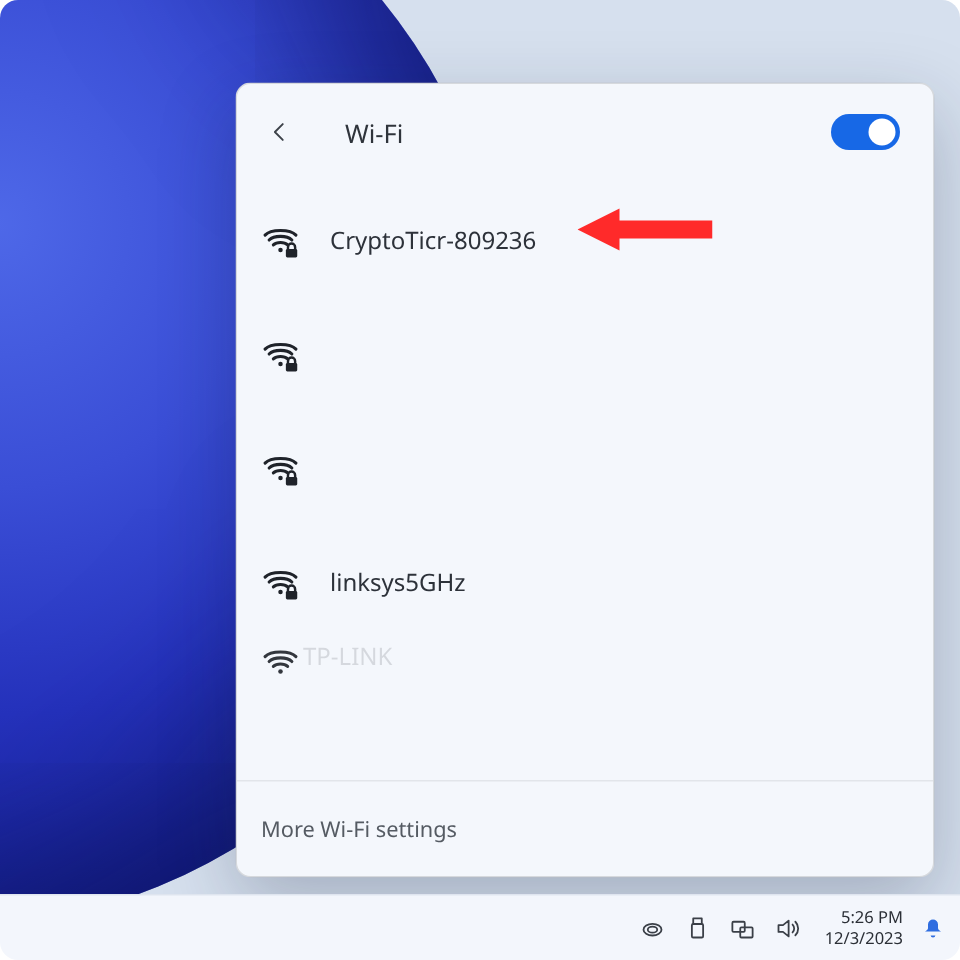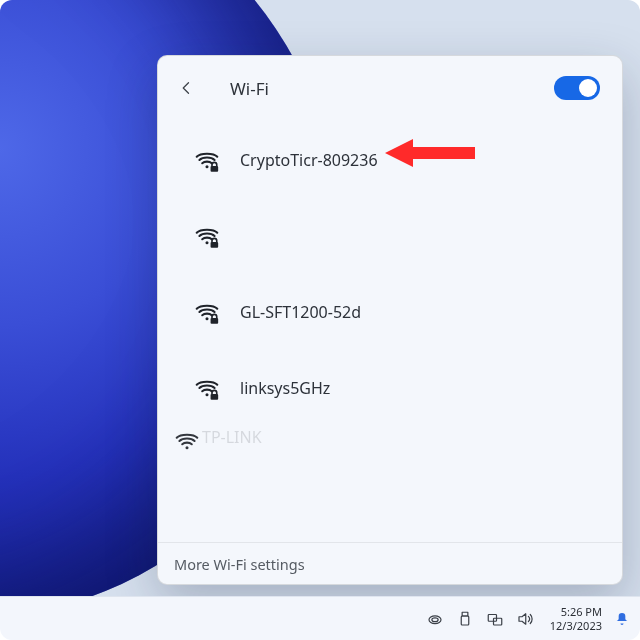--- a/index.html
+++ b/index.html
@@ -76,32 +76,31 @@
 
   .network-list {
     flex:1; overflow:hidden; padding: 2px 0 0 0;
     position: relative;
   }
   .network-row {
     display:flex; align-items:center;
     height: 76px;
     padding: 0 14px 0 14px;
     gap: 18px;
-    margin-left: 20px;
   }
   .net-icon { width: 30px; height: 30px; display:flex; align-items:center; justify-content:center; }
   .net-icon svg { width: 26px; height: 26px; }
   .net-name { font-size: 16px; color:#2d323a; }
   .network-cutoff {
     height: 32px; padding-left:14px; display:flex; align-items:flex-start; 
     overflow:hidden;
   }
 
   .flyout-footer {
-    height: 42px; border-top: 1px solid rgba(0,0,0,0.07);
+    height: 64px; border-top: 1px solid rgba(0,0,0,0.07);
     display:flex; align-items:center; padding: 0 16px;
     font-size: 14.5px; color:#555b63;
   }
 
   
   .arrow-annot {
     position:absolute;
     left: 385px; top: 137px;
     width: 90px; height: 32px;
     pointer-events:none;
@@ -177,21 +176,20 @@
               <path d="M5 12 C8 9 16 9 19 12"></path>
               <path d="M7.6 15 C9.7 13 14.3 13 16.4 15"></path>
               <circle cx="12" cy="18.2" r="1.4" fill="#1f232a" stroke="none"></circle>
             </g>
             <g transform="translate(15.3 14.6)">
               <rect x="0" y="3" width="7" height="5.2" rx="0.9" fill="#1f232a"></rect>
               <path d="M1.3 3 v-1.2 a2.2 2.2 0 0 1 4.4 0 V3" stroke="#1f232a" stroke-width="1.5" fill="none"></path>
             </g>
           </svg>
       </span>
-      <span class="net-name">GL-SFT1200-52d</span>
     </div>
 
 
     <div class="network-row">
       <span class="net-icon">
         <svg viewBox="0 0 24 24">
             <g stroke="#1f232a" stroke-width="1.9" fill="none" stroke-linecap="round">
               <path d="M2.5 9 C6 5.2 18 5.2 21.5 9"></path>
               <path d="M5 12 C8 9 16 9 19 12"></path>
               <path d="M7.6 15 C9.7 13 14.3 13 16.4 15"></path>

